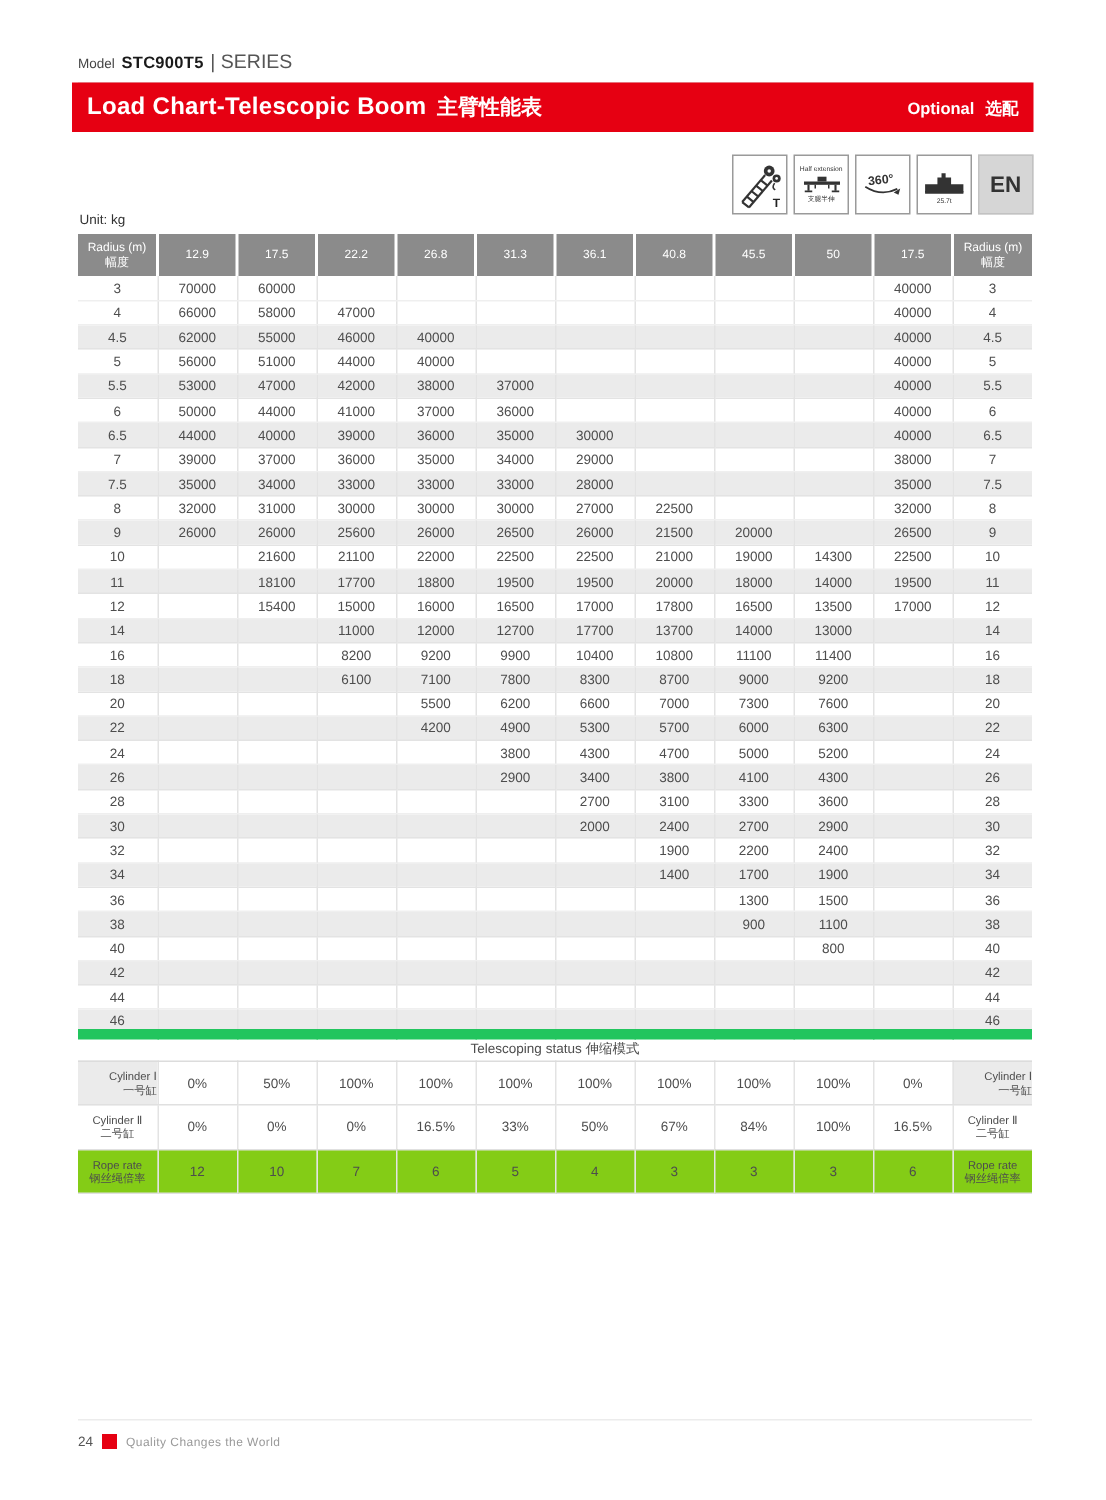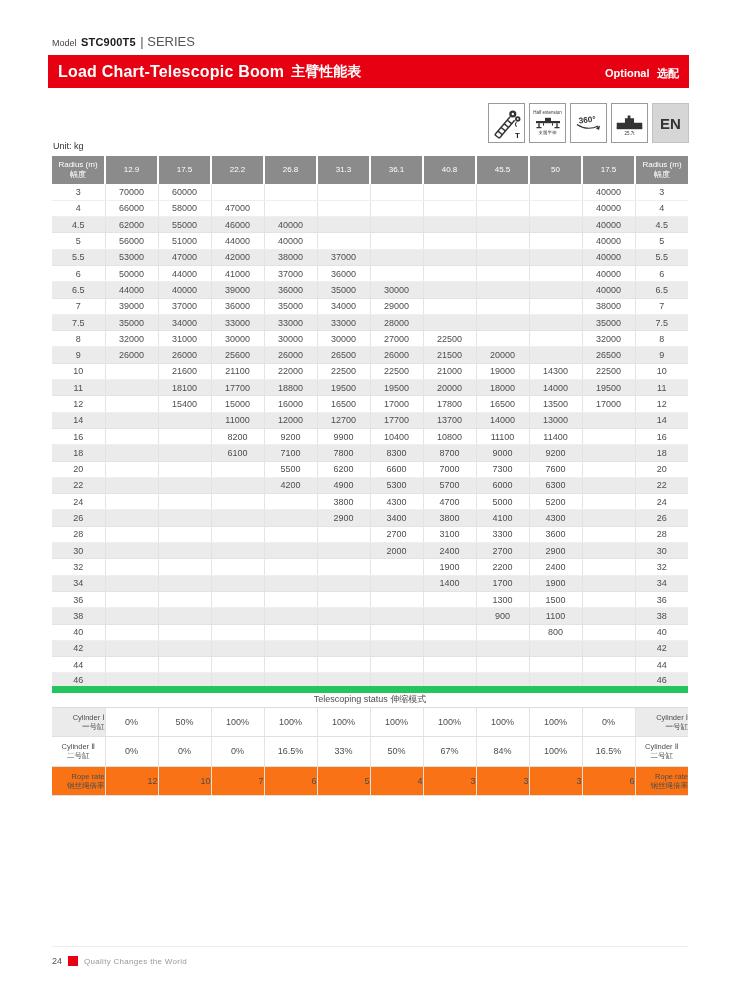--- a/index.html
+++ b/index.html
@@ -38,21 +38,21 @@
   table.lt { width:100%; border-collapse:collapse; table-layout:fixed; }
   table.lt th { background:#8b8b8b; color:#fff; font-weight:normal; font-size:8px; height:28px; border-right:2px solid #fff; line-height:1.25; text-align:center; padding:0; }
   table.lt th:last-child { border-right:none; }
   table.lt td { font-size:9px; color:#4d4d4d; text-align:center; height:16.3px; padding:0; border-right:1px solid #e3e3e3; border-bottom:1px solid #efefef; background:#fff; }
   table.lt td:last-child { border-right:none; }
   table.lt tr.alt td { background:#ebebeb; border-bottom-color:#e3e3e3; }
   table.lt tr.tele td { height:18px; background:#fff; border-top:7px solid #22c55e; border-bottom:1px solid #dcdcdc; color:#4d4d4d; }
   table.lt .foot-label { font-size:7.5px; line-height:1.25; }
   table.lt tr.c1 td, table.lt tr.c2 td, table.lt tr.rope td { height:29.5px; border-bottom:1px solid #e0e0e0; }
   table.lt tr.c1 .foot-label { background:#ebebeb;text-align:right; }
-  table.lt tr.rope td { background:#f97316;text-align:right; }
+  table.lt tr.rope td { background:#84cc16; }
 
   
   .footer-rule { position:absolute; top:946px; left:52px; right:49px; height:1px; background:#ececec; }
   .footer { position:absolute; top:956px; left:52px; display:flex; align-items:center; gap:6px; }
   .page-num { font-size:9px; color:#555; }
   .foot-sq { width:10px; height:10px; background:#e60012; }
   .slogan { font-size:8px; color:#999; letter-spacing:.3px; }
 </style>
 </head>
 <body>

